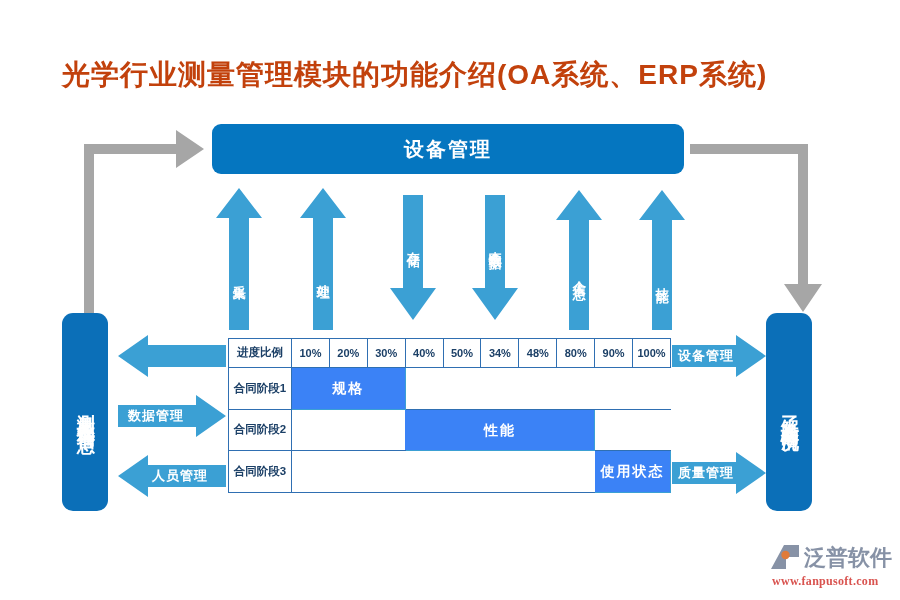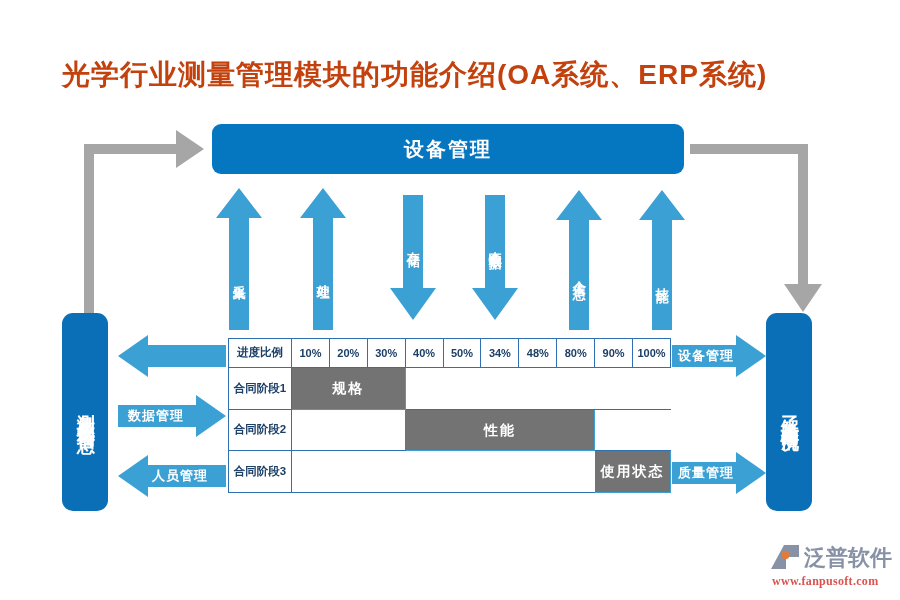--- a/index.html
+++ b/index.html
@@ -69,21 +69,21 @@
     border:1px solid #2f6fb2;
     font-size:11px;color:#1b3f66;font-weight:bold;
     text-align:center;vertical-align:middle;
     padding:0;background:#fff;
     line-height:1.15;
   }
   #gantt tr{height:41.5px;}
   #gantt tr.hrow{height:29px;}
   #gantt td.lead{width:62px;font-size:11.5px;}
   #gantt td.bar{
-    background:#737373;color:#fff;font-size:14px;
+    background:#3b82f6;color:#fff;font-size:14px;
     border-color:#3ba0d4;letter-spacing:2px;
   }
   #gantt td.empty{border-left-color:transparent;border-right-color:transparent;}
 
   
   .wm{
     position:absolute;left:398px;top:349px;width:190px;height:36px;
     opacity:.28;pointer-events:none;
     display:flex;align-items:center;gap:5px;
   }

